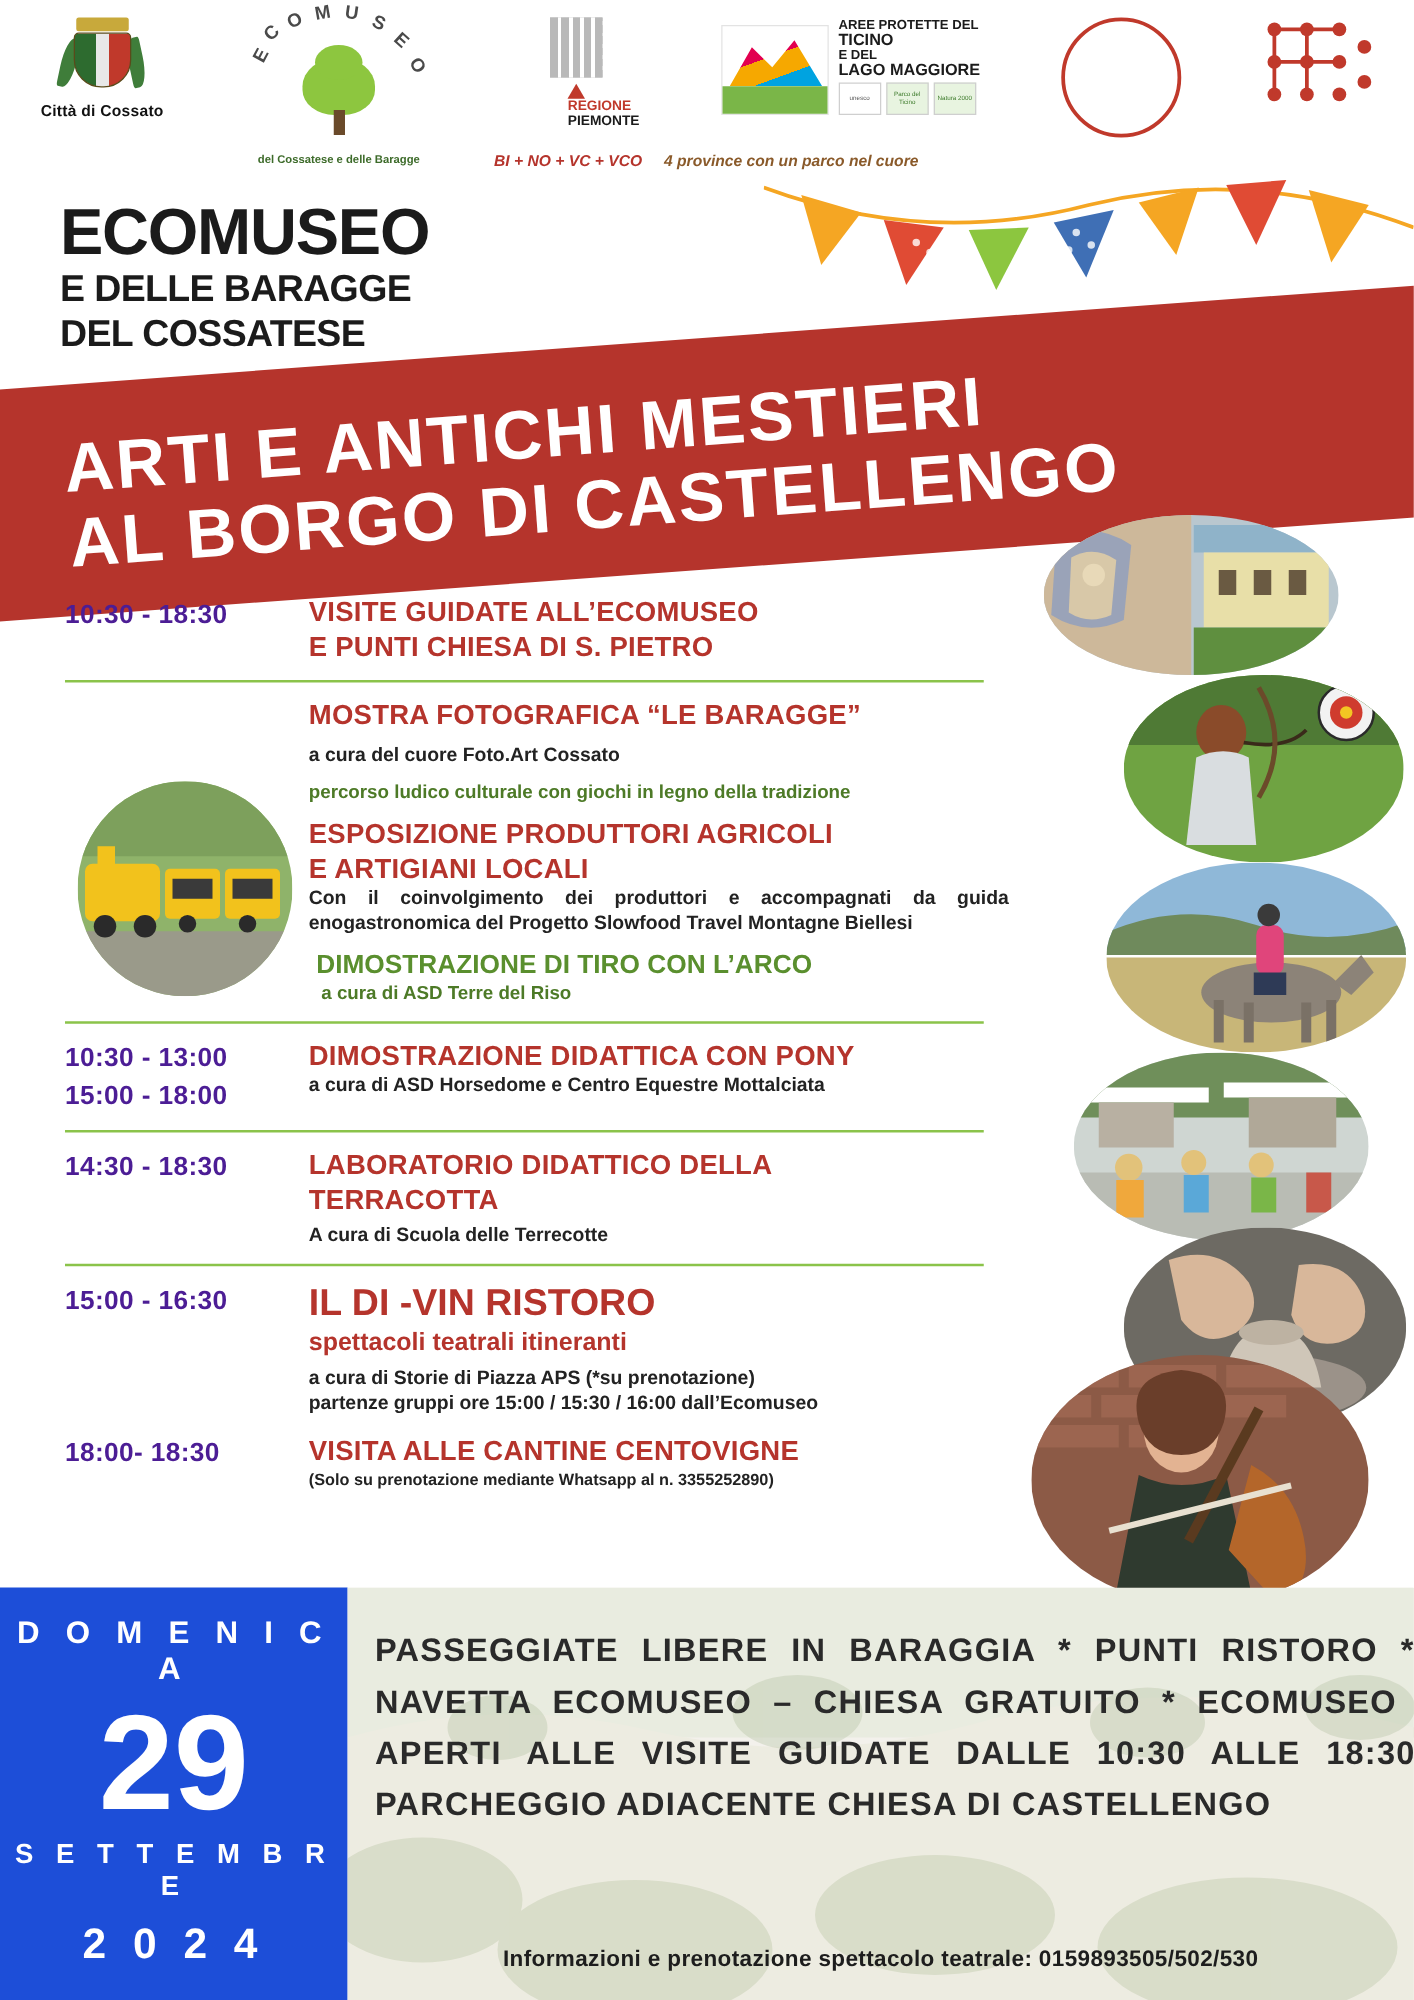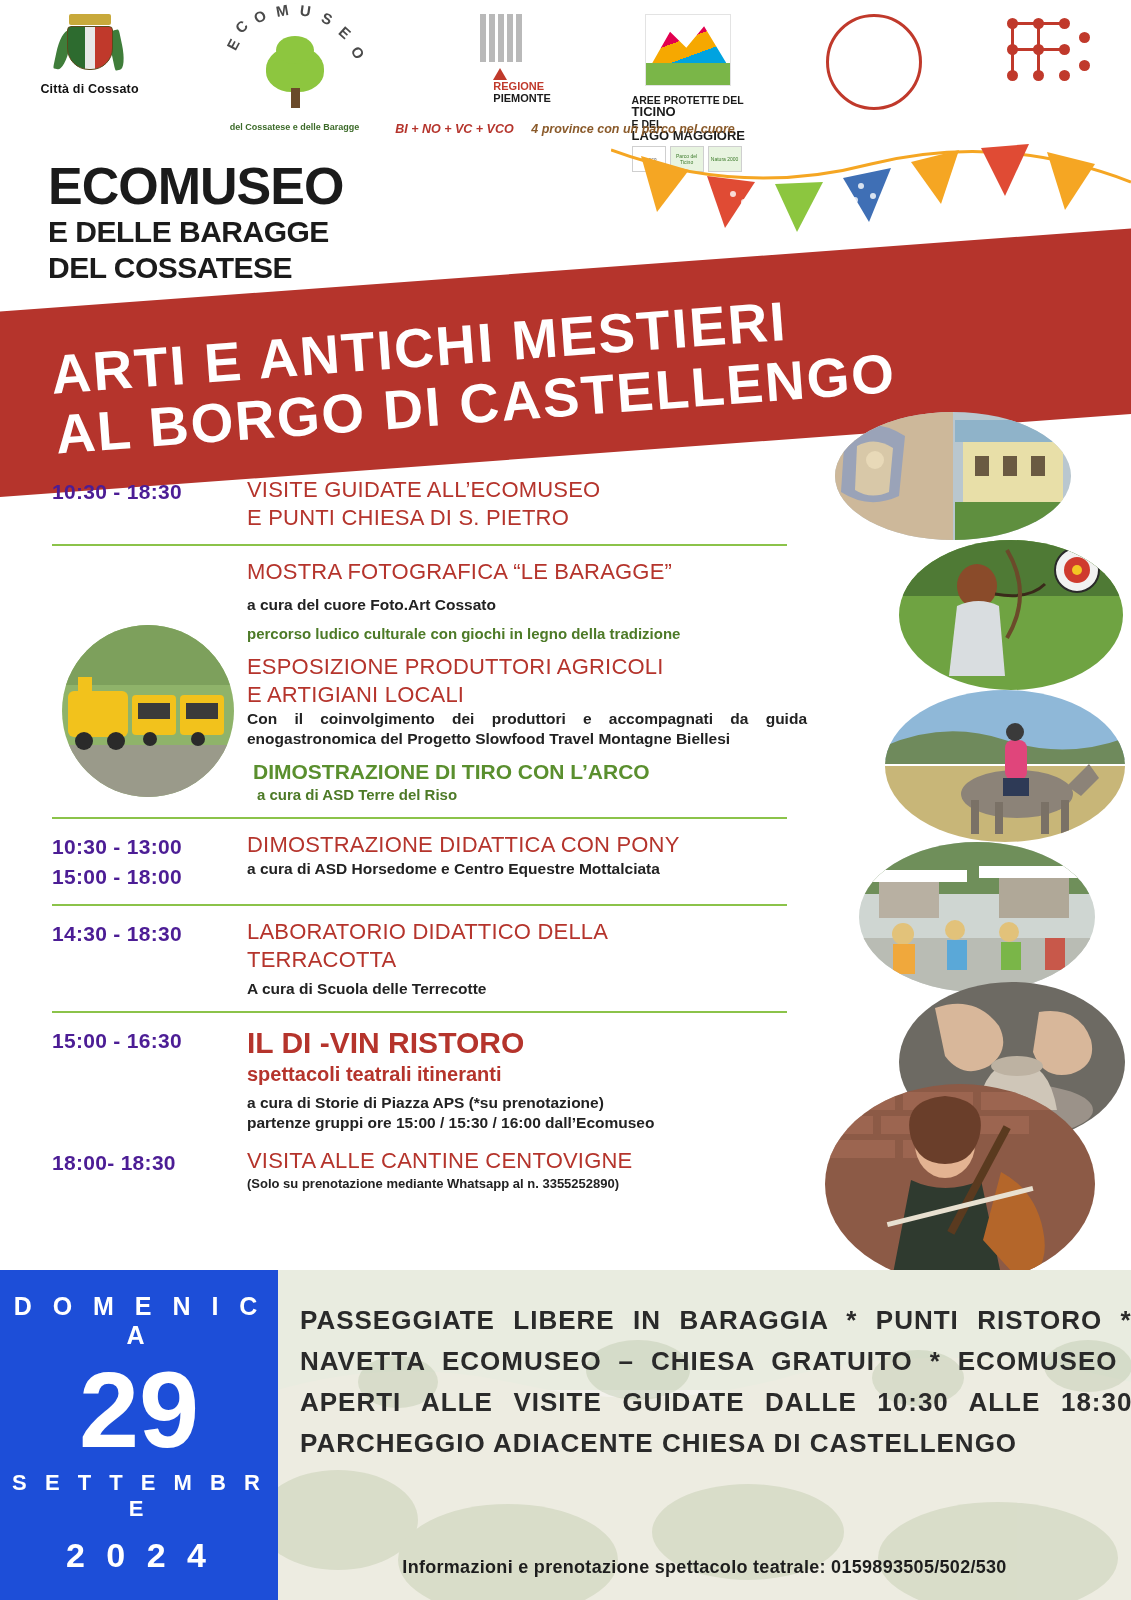--- a/index.html
+++ b/index.html
@@ -149,21 +149,21 @@
   .program { position: absolute; left: 52px; top: 470px; width: 740px; z-index: 7; }
   .row { display: flex; align-items: flex-start; padding: 6px 0 8px 0; }
   .time {
     width: 195px; flex: 0 0 195px; color: #4c1d95; font-size: 21px; font-weight: bold;
     letter-spacing: .3px; line-height: 30px; padding-top: 1px;
   }
   .time .t2 { display: block; }
   .content { flex: 1; }
   .sep { height: 2px; background: #8bc34a; margin: 4px 0 6px 0; width: 735px; }
 
-  .h-red { color: #b5342c; font-size: 22px; font-weight: normal; line-height: 28px; letter-spacing: .2px; }
+  .h-red { color: #b5342c; font-size: 22px; font-weight: bold; line-height: 28px; letter-spacing: .2px; }
   .h-red-sm { color: #b5342c; font-size: 20px; font-weight: bold; line-height: 26px; }
   .h-green { color: #5a8f2e; font-size: 21px; font-weight: bold; line-height: 27px; }
   .sub-green { color: #4d7a27; font-size: 15px; font-weight: bold; line-height: 20px; }
   .sub-dark { color: #222; font-size: 15.5px; font-weight: bold; line-height: 20px; text-align: justify; }
   .sub-small { color: #222; font-size: 13px; font-weight: bold; line-height: 17px; }
   .blk { margin-bottom: 9px; }
 
   
   .photos { position: absolute; right: 6px; top: 412px; width: 300px; height: 900px; z-index: 6; }
   .circle { position: absolute; border-radius: 50%; overflow: hidden; }
@@ -230,21 +230,21 @@
 
   <div class="logo rp">
     <div class="rp-grid"></div>
     <div class="rp-txt">
       <span class="rp-tri"></span>
       <div class="red">REGIONE</div>
       <div>PIEMONTE</div>
     </div>
   </div>
 
-  <div class="logo" style="flex-direction:column; align-items:center; gap:8px;">
+  <div class="logo" style="flex-direction:row; align-items:flex-end; gap:8px;">
     <div class="ticino">
       <div class="mountains"></div>
         <div class="grass"></div>
     </div>
     <div>
       <div class="aree">
         <div>AREE PROTETTE DEL</div>
         <div class="big">TICINO</div>
         <div>E DEL</div>
         <div class="big">LAGO MAGGIORE</div>

